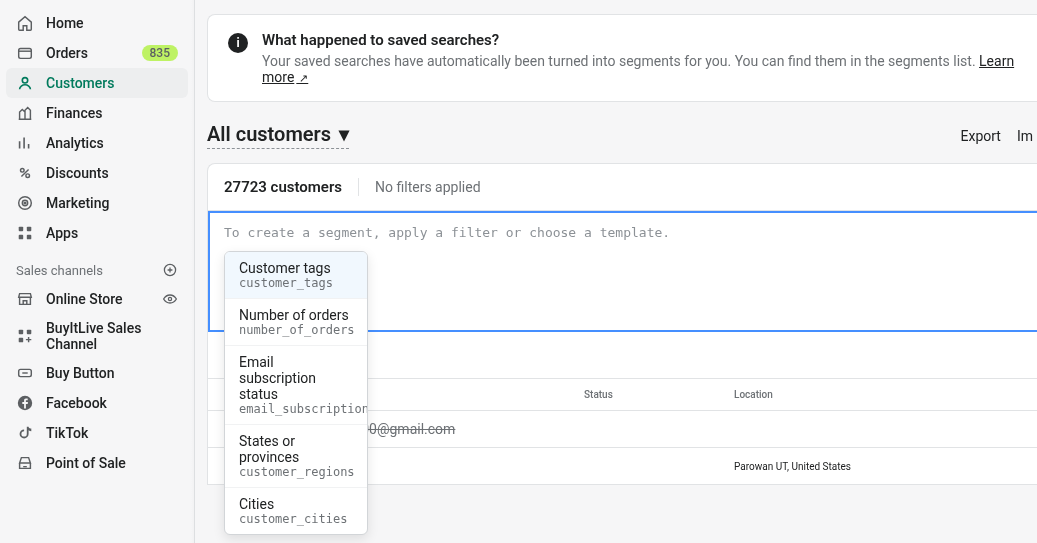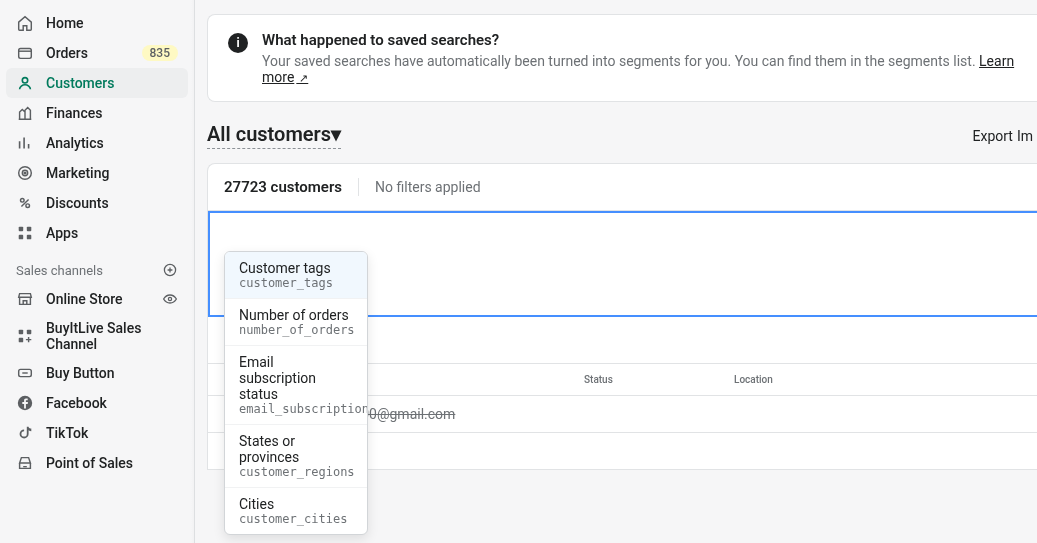--- a/index.html
+++ b/index.html
@@ -35,21 +35,21 @@
     font-weight: 500;
     position: relative;
   }
   .nav-item.active {
     background: #edeeef;
     color: #007a5c;
   }
   .nav-item .icon { width: 18px; height: 18px; display:flex; align-items:center; justify-content:center; flex-shrink:0;}
   .nav-item .icon svg { width:18px; height:18px; }
   .nav-badge {
-    background: #fef9c3;
+    background: #bef264;
     border-radius: 10px;
     padding: 1px 8px;
     font-size: 12px;
     color: #5c5f62;
     margin-left: auto;
     font-weight:500;
   }
   .nav-section-title {
     font-size: 13px;
     color: #6d7175;
@@ -93,24 +93,24 @@
   .page-header {
     display:flex;
     align-items:center;
     justify-content:space-between;
     padding: 0 4px 14px 0;
   }
   .page-title {
     font-size:20px; font-weight:600;
     border-bottom:1px dashed #8c9196;
     padding-bottom:2px;
-    display:flex; align-items:center; gap:0;
+    display:flex; align-items:center; gap:8px;
     cursor:pointer;
   }
-  .page-actions { display:flex; gap:4px; font-size:14px; color:#202223;text-align:center;}
+  .page-actions { display:flex; gap:16px; font-size:14px; color:#202223;text-align:center;}
   .page-actions span { cursor:pointer; }
 
   .card {
     background:#fff;
     border:1px solid #e1e3e5;
     border-radius:8px 0 0 0;
     border-right:none;
     overflow:visible;
     position:relative;
   }
@@ -250,37 +250,37 @@
           <svg viewBox="0 0 20 20" fill="none" stroke="#5c5f62" stroke-width="1.8">
             <path d="M4 16V8M9 16V4M14 16v-5"></path>
           </svg>
         </span>
       <span>Analytics</span>
     </div>
 
     <div class="nav-item">
       <span class="icon">
           <svg viewBox="0 0 20 20" fill="none" stroke="#5c5f62" stroke-width="1.6">
+            <circle cx="7" cy="7" r="2"></circle>
+            <circle cx="13" cy="13" r="2"></circle>
+            <path d="M6 14L14 6"></path>
+          </svg>
+        </span>
+      <span>Discounts</span>
+    </div>
+
+    <div class="nav-item">
+      <span class="icon">
+          <svg viewBox="0 0 20 20" fill="none" stroke="#5c5f62" stroke-width="1.6">
             <circle cx="10" cy="10" r="7"></circle>
             <circle cx="10" cy="10" r="3"></circle>
             <circle cx="10" cy="10" r="1" fill="#5c5f62"></circle>
           </svg>
         </span>
       <span>Marketing</span>
-    </div>
-
-    <div class="nav-item">
-      <span class="icon">
-          <svg viewBox="0 0 20 20" fill="none" stroke="#5c5f62" stroke-width="1.6">
-            <circle cx="7" cy="7" r="2"></circle>
-            <circle cx="13" cy="13" r="2"></circle>
-            <path d="M6 14L14 6"></path>
-          </svg>
-        </span>
-      <span>Discounts</span>
     </div>
 
     <div class="nav-item">
       <span class="icon">
           <svg viewBox="0 0 20 20" fill="#5c5f62">
             <rect x="3" y="3" width="5" height="5" rx="1"></rect>
             <rect x="12" y="3" width="5" height="5" rx="1"></rect>
             <rect x="3" y="12" width="5" height="5" rx="1"></rect>
             <rect x="12" y="12" width="5" height="5" rx="1"></rect>
           </svg>
@@ -353,21 +353,21 @@
         </span>
       <span>TikTok</span>
     </div>
 
     <div class="nav-item">
       <span class="icon">
           <svg viewBox="0 0 20 20" fill="none" stroke="#5c5f62" stroke-width="1.6">
             <path d="M6 4h8l2 6H4zM4 10v6h12v-6M8 14h4"></path>
           </svg>
         </span>
-      <span>Point of Sales</span>
+      <span>Point of Sale</span>
     </div>
 
   </aside>
 
   <div class="sidebar-scroll"></div>
 
   <main class="main">
 
     <div class="banner">
       <div class="banner-icon">i</div>
@@ -392,20 +392,21 @@
     </div>
 
     <div class="card">
       <div class="card-header">
         <span class="count">27723 customers</span>
         <span class="divider-v"></span>
         <span class="filters">No filters applied</span>
       </div>
 
       <div class="segment-input-wrap">
+        <div class="segment-placeholder">To create a segment, apply a filter or choose a template.</div>
 
         <div class="suggest">
           <div class="suggest-item highlight">
             <div class="suggest-label">Customer tags</div>
             <div class="suggest-code">customer_tags</div>
           </div>
           <div class="suggest-item">
             <div class="suggest-label">Number of orders</div>
             <div class="suggest-code">number_of_orders</div>
           </div>
@@ -434,19 +435,20 @@
           <span>Location</span>
         </div>
         <div class="fade-row">
           <span class="checkbox"></span>
           <span>bennettmisty2000@gmail.com</span>
         </div>
         <div class="table-row">
           <span class="checkbox"></span>
           <span class="name">Stacy Stubbs</span>
           <span></span>
+          <span>Parowan UT, United States</span>
         </div>
       </div>
 
     </div>
 
   </main>
 </div>
 
 </body></html>

